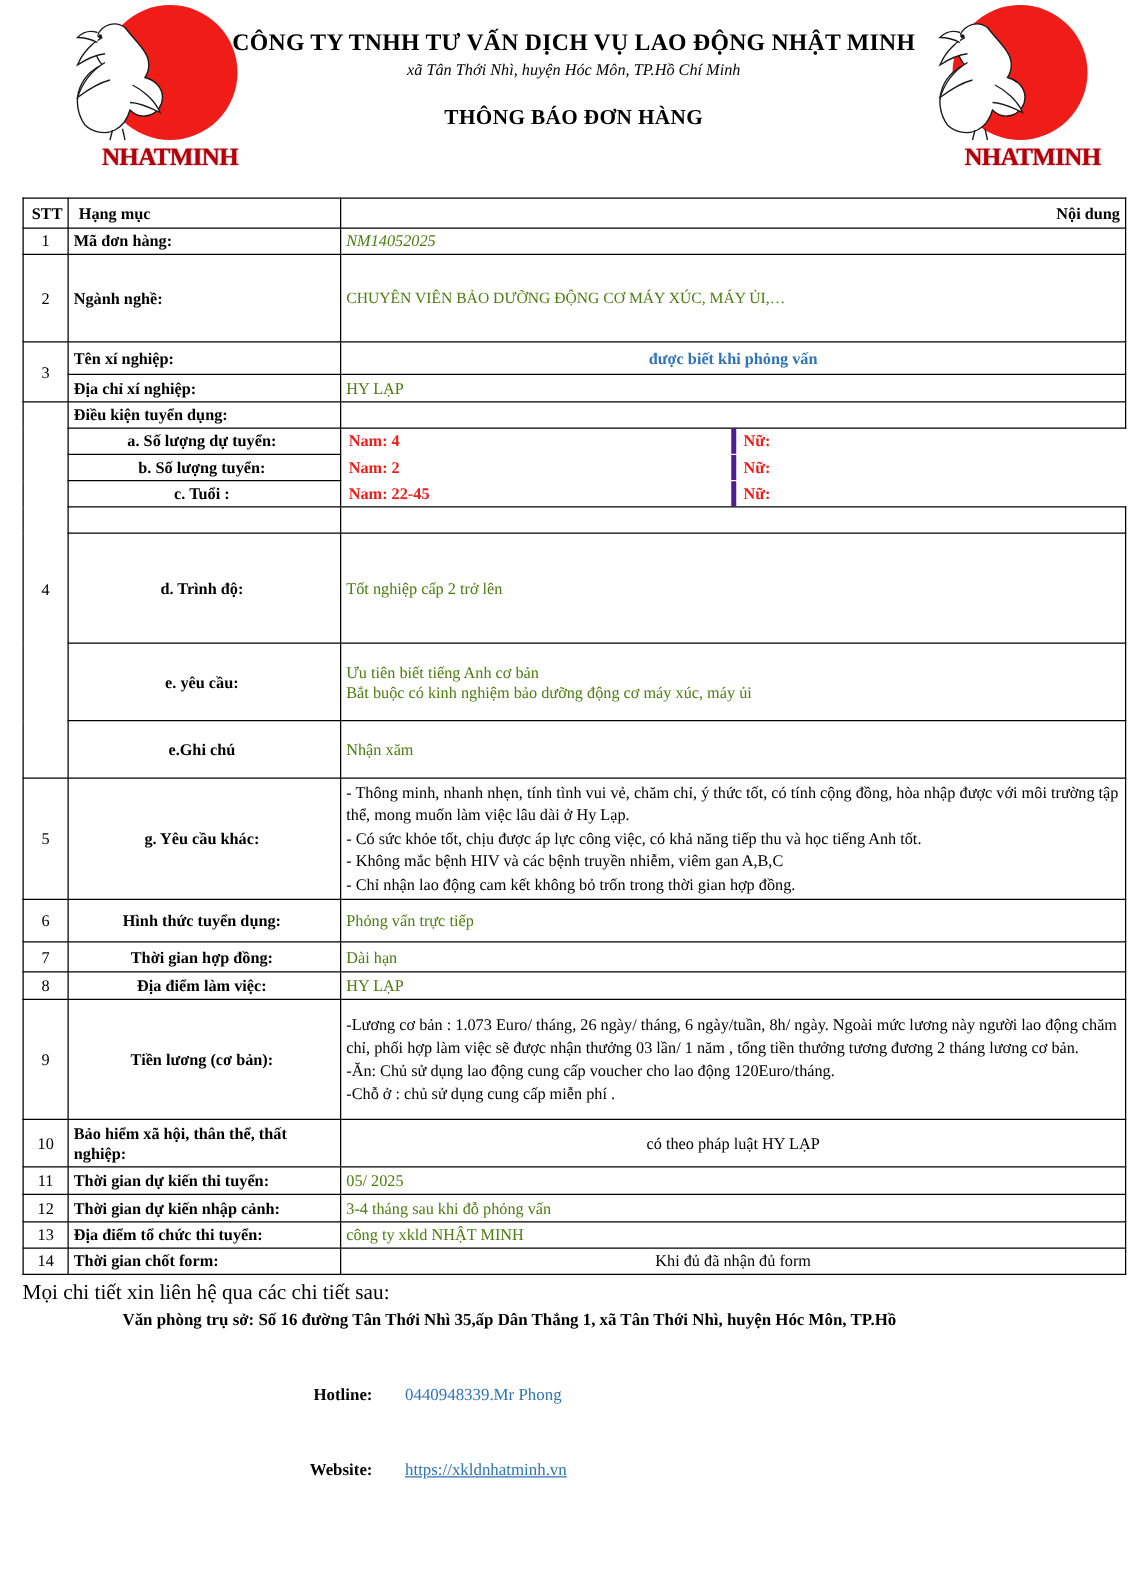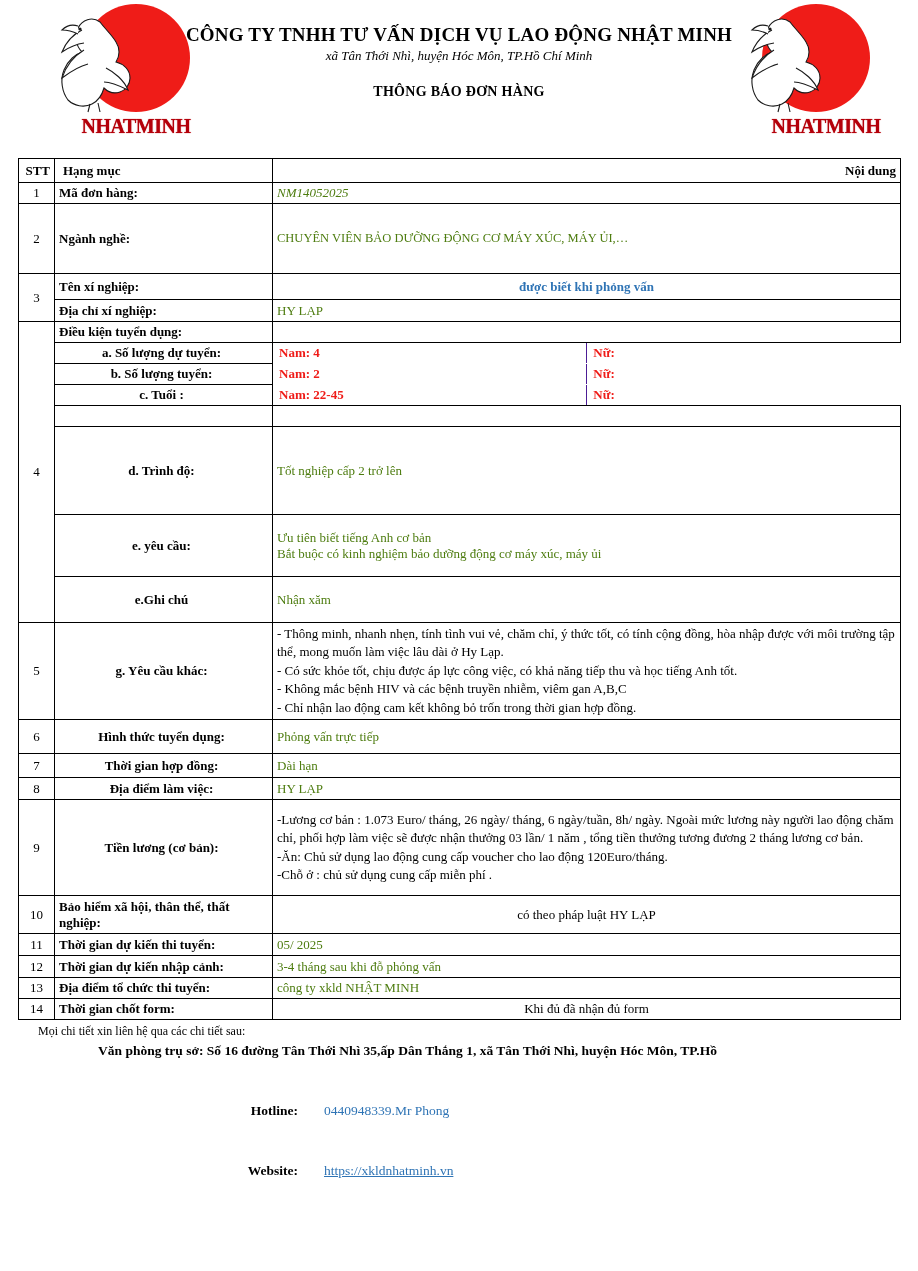--- a/index.html
+++ b/index.html
@@ -84,21 +84,21 @@
   }
   .addr1 b { font-style: normal; }
   .addr2 {
     font-size: 13px;
     font-style: italic;
     margin-top: 2px;
   }
   .doc-title {
     margin-top: 20px;
     font-weight: bold;
-    font-size: 14px;
+    font-size: 17px;
     letter-spacing: 0.3px;
   }
 
   
   table.main {
     width: 882px;
     border-collapse: collapse;
     margin-top: 8px;
     table-layout: fixed;
   }
@@ -145,21 +145,21 @@
   .val-red-bold.small { font-size: 12.5px; }
 
   .sub-split { padding: 0 !important; border: none !important; }
   table.split {
     width: 100%;
     border-collapse: collapse;
     table-layout: fixed;
   }
   table.split td {
     border: none;
-    border-right: 1px solid #4c1d95;
+    border-right: 4px solid #4c1d95;
     padding: 2px 6px;
     font-weight: bold;
     color: #ef1c18;
     font-size: 13px;
   }
   table.split td:last-child { border-right: none; }
 
   .para {
     font-size: 12.6px;
     line-height: 1.42;
@@ -168,21 +168,21 @@
   }
   .para div { margin: 0; }
 
   .empty-row td { height: 16px; }
 
   
   .footer {
     margin-top: 4px;
     font-size: 13px;
   }
-  .foot-line1 { font-size: 12px; margin-left: 20px; }
+  .foot-line1 { font-size: 17px; }
   .foot-line2 {
     margin-top: 4px;
     padding-left: 80px;
     font-weight: bold;
     font-size: 13.5px;
   }
   .contact {
     margin-top: 22px;
     width: 560px;
     margin-left: 150px;

